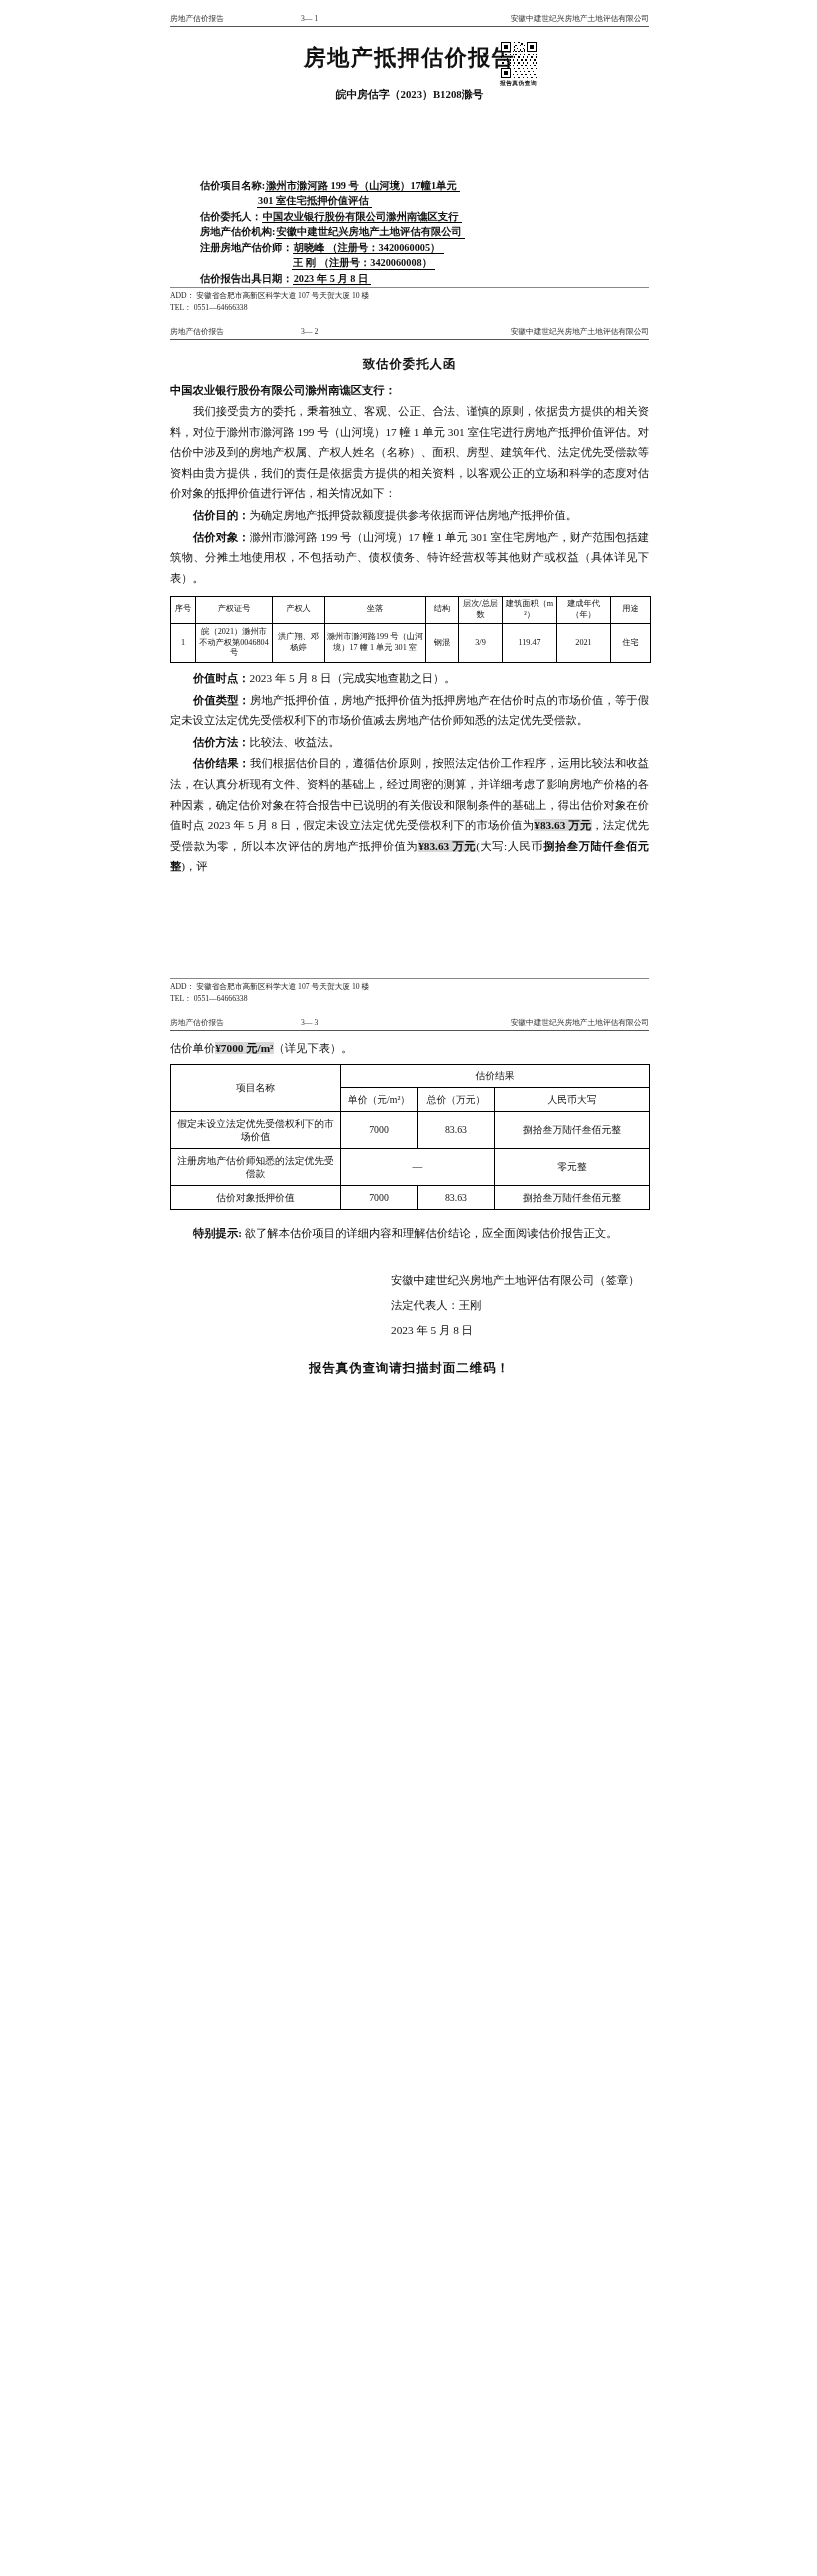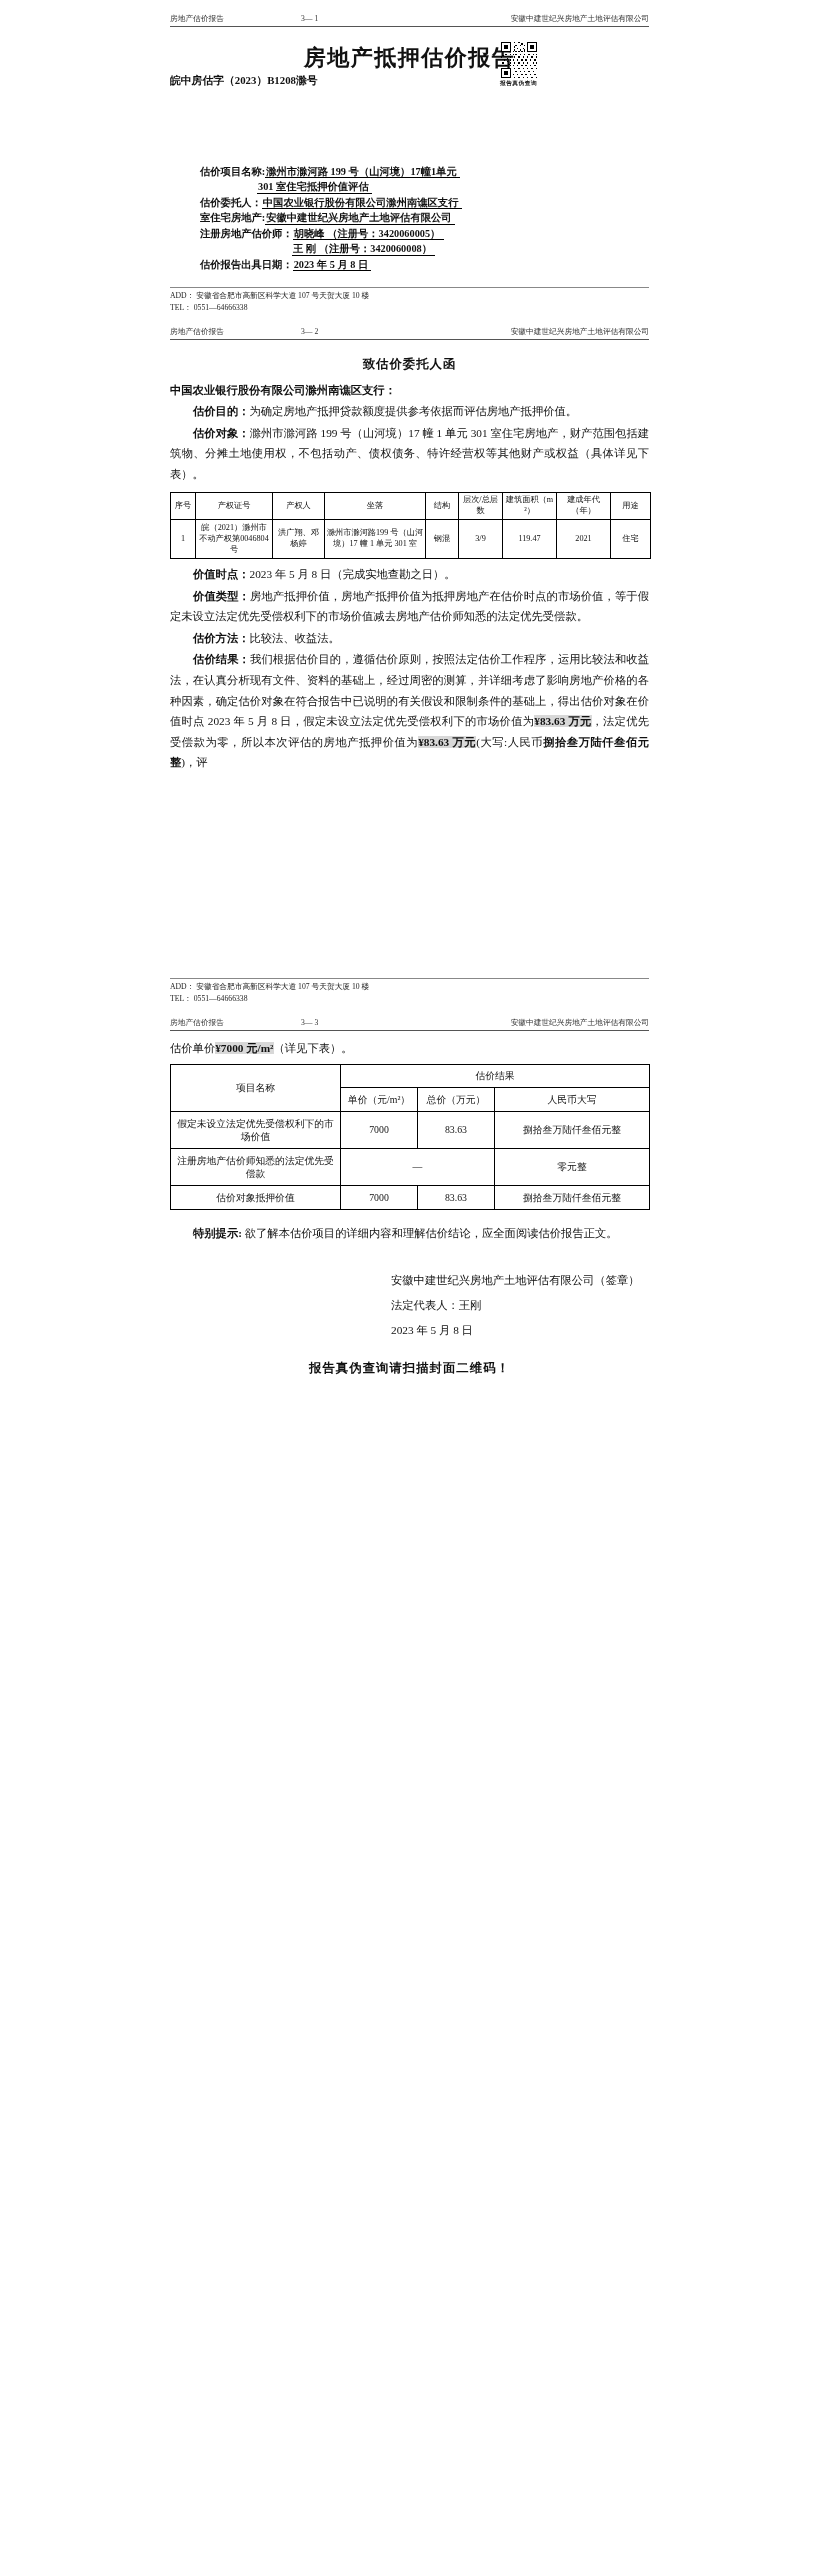--- a/index.html
+++ b/index.html
@@ -23,21 +23,21 @@
 
   
   .doc-footer { position:absolute; bottom:0; left:170px; width:479px;
     border-top:0.5px solid #888; padding-top:2.6px; font-size:7.7px; line-height:11.3px; color:#222; }
 
   
   .qr-box { position:absolute; top:42px; right:168px; width:39px; text-align:center; }
   .qr-box svg { width:36px; height:36px; display:block; margin:0 auto; }
   .qr-caption { font-size:5.7px; font-weight:bold; margin-top:1.5px; white-space:nowrap; letter-spacing:0.5px; }
   .cover-title { margin-top:17.5px; text-align:center; font-size:22px; line-height:28px; font-weight:bold; letter-spacing:1.5px; }
-  .cover-number { margin-top:1px; text-align:left; font-size:10.8px; line-height:14.4px; font-weight:bold; }
+  .cover-number { margin-top:15px; text-align:center; font-size:10.8px; line-height:14.4px; font-weight:bold; }
   .cover-fields { margin-top:76px; font-weight:bold; font-size:10.3px; }
   .cover-field { height:15.5px; line-height:15.5px; padding-left:30px; white-space:nowrap; }
   .cover-field.cont1 { padding-left:87px; }
   .cover-field.cont2 { padding-left:122px; }
   .cover-value { border-bottom:1px solid #000; padding:0 3.1px 0.5px 1px; }
 
   
   .p2-heading { margin-top:16px; text-align:center; font-size:12.4px; font-weight:bold; letter-spacing:1px; line-height:17.5px; }
   .salutation { margin-top:8.2px; font-size:11.3px; font-weight:bold; line-height:18.5px; }
   .para { font-size:11.3px; line-height:20.6px; text-indent:23px; text-align:justify; margin-top:1px; }
@@ -172,21 +172,21 @@
   </div>
 
   <div class="inner">
     <div class="cover-title">房地产抵押估价报告</div>
     <div class="cover-number">皖中房估字（2023）B1208滁号</div>
 
     <div class="cover-fields">
       <div class="cover-field"><span>估价项目名称:</span><span class="cover-value">滁州市滁河路 199 号（山河境）17幢1单元</span></div>
       <div class="cover-field cont1"><span class="cover-value">301 室住宅抵押价值评估</span></div>
       <div class="cover-field"><span>估价委托人：</span><span class="cover-value">中国农业银行股份有限公司滁州南谯区支行</span></div>
-      <div class="cover-field"><span>室住宅房地产:</span><span class="cover-value">安徽中建世纪兴房地产土地评估有限公司</span></div>
+      <div class="cover-field"><span>房地产估价机构:</span><span class="cover-value">安徽中建世纪兴房地产土地评估有限公司</span></div>
       <div class="cover-field"><span>注册房地产估价师：</span><span class="cover-value">胡晓峰 （注册号：3420060005）</span></div>
       <div class="cover-field cont2"><span class="cover-value">王 刚 （注册号：3420060008）</span></div>
       <div class="cover-field"><span>估价报告出具日期：</span><span class="cover-value">2023 年 5 月 8 日</span></div>
     </div>
   </div>
 
   <div class="doc-footer">
     <div>ADD： 安徽省合肥市高新区科学大道 107 号天贺大厦 10 楼</div>
     <div>TEL： 0551—64666338</div>
   </div>
@@ -198,20 +198,21 @@
       <span class="h-name">房地产估价报告</span>
       <span class="h-page">3— 2</span>
       <span class="h-co">安徽中建世纪兴房地产土地评估有限公司</span>
     </div>
   </div>
 
   <div class="inner">
     <div class="p2-heading">致估价委托人函</div>
     <div class="salutation">中国农业银行股份有限公司滁州南谯区支行：</div>
 
+    <div class="para">我们接受贵方的委托，秉着独立、客观、公正、合法、谨慎的原则，依据贵方提供的相关资料，对位于滁州市滁河路 199 号（山河境）17 幢 1 单元 301 室住宅进行房地产抵押价值评估。对估价中涉及到的房地产权属、产权人姓名（名称）、面积、房型、建筑年代、法定优先受偿款等资料由贵方提供，我们的责任是依据贵方提供的相关资料，以客观公正的立场和科学的态度对估价对象的抵押价值进行评估，相关情况如下：</div>
 
     <div class="para">
       <span class="plabel">估价目的：</span><span>为确定房地产抵押贷款额度提供参考依据而评估房地产抵押价值。</span>
     </div>
 
     <div class="para">
       <span class="plabel">估价对象：</span><span>滁州市滁河路 199 号（山河境）17 幢 1 单元 301 室住宅房地产，财产范围包括建筑物、分摊土地使用权，不包括动产、债权债务、特许经营权等其他财产或权益（具体详见下表）。</span>
     </div>
 
     <table class="ptable">

